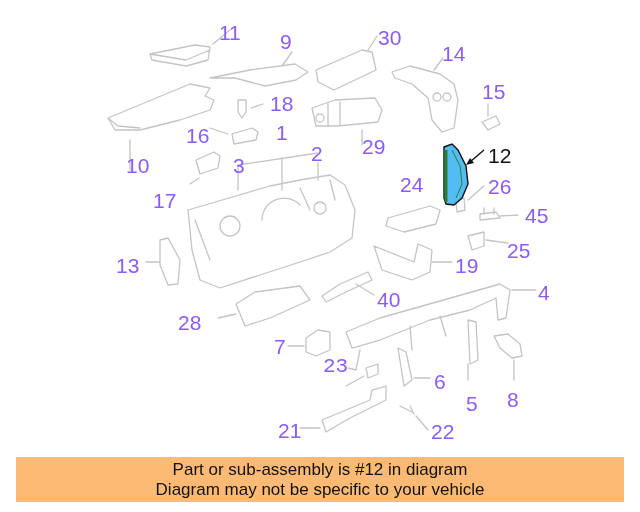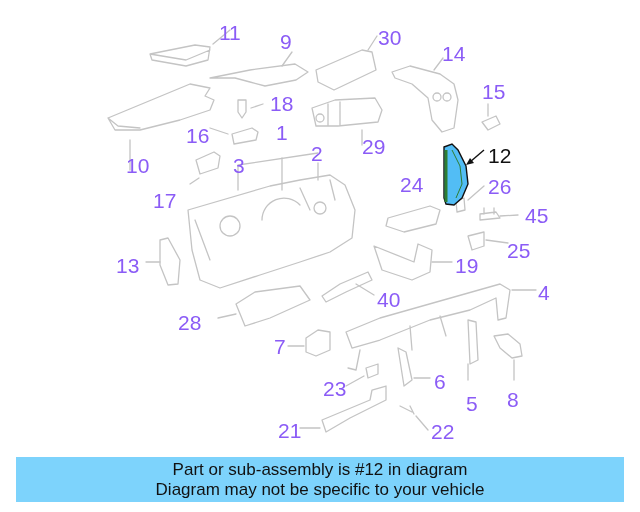--- a/index.html
+++ b/index.html
@@ -1,20 +1,20 @@
 <!DOCTYPE html>
 <html><head>
 <meta charset="utf-8">
 <style>
   html,body{margin:0;padding:0;background:#fff;}
   body{width:640px;height:512px;position:relative;overflow:hidden;font-family:"Liberation Sans",sans-serif;}
   #diagram{position:absolute;left:0;top:0;width:640px;height:512px;}
   .lbl{position:absolute;font-family:"Liberation Sans",sans-serif;font-size:21px;color:#8b5cf6;line-height:1;white-space:nowrap;}
   .lbl.hl{color:#111;}
-  #banner{position:absolute;left:16px;top:457px;width:608px;height:45px;background:#7dd3fc;display:flex;flex-direction:column;align-items:center;justify-content:center;}
+  #banner{position:absolute;left:16px;top:457px;width:608px;height:45px;background:#fdba74;display:flex;flex-direction:column;align-items:center;justify-content:center;}
   #banner span{font-family:"Liberation Sans",sans-serif;font-size:17px;color:#111;line-height:20px;}
 </style>
 </head>
 <body>
 
 <div id="diagram">
   <svg width="640" height="512" viewBox="0 0 640 512" xmlns="http://www.w3.org/2000/svg">
     <g fill="none" stroke="#c4c4c4" stroke-width="1.3" stroke-linejoin="round" stroke-linecap="round">
 
       <path d="M150 54 L195 45 L210 47 L208 60 L186 66 L152 60 Z M150 54 L186 60 L210 50"></path>
@@ -115,21 +115,21 @@
     <span class="lbl" style="left: 400px; top: 174px;">24</span>
     <span class="lbl" style="left: 525px; top: 205px;">45</span>
     <span class="lbl" style="left: 507px; top: 240px;">25</span>
     <span class="lbl" style="left: 116px; top: 255px;">13</span>
     <span class="lbl" style="left: 455px; top: 255px;">19</span>
     <span class="lbl" style="left: 538px; top: 282px;">4</span>
     <span class="lbl" style="left: 377px; top: 289px;">40</span>
     <span class="lbl" style="left: 178px; top: 312px;">28</span>
     <span class="lbl" style="left: 274px; top: 336px;">7</span>
     <span class="lbl" style="left: 434px; top: 371px;">6</span>
-    <span class="lbl" style="left: 323px; top: 378px;">23</span>
+    <span class="lbl" style="left: 323px; top: 356px; font-family: Liberation Mono, monospace;">23</span>
     <span class="lbl" style="left: 466px; top: 393px;">5</span>
     <span class="lbl" style="left: 507px; top: 389px;">8</span>
     <span class="lbl" style="left: 278px; top: 420px;">21</span>
     <span class="lbl" style="left: 431px; top: 421px;">22</span>
   </div>
 
 <div id="banner">
   <span>Part or sub-assembly is #12 in diagram</span>
   <span>Diagram may not be specific to your vehicle</span>
 </div>

